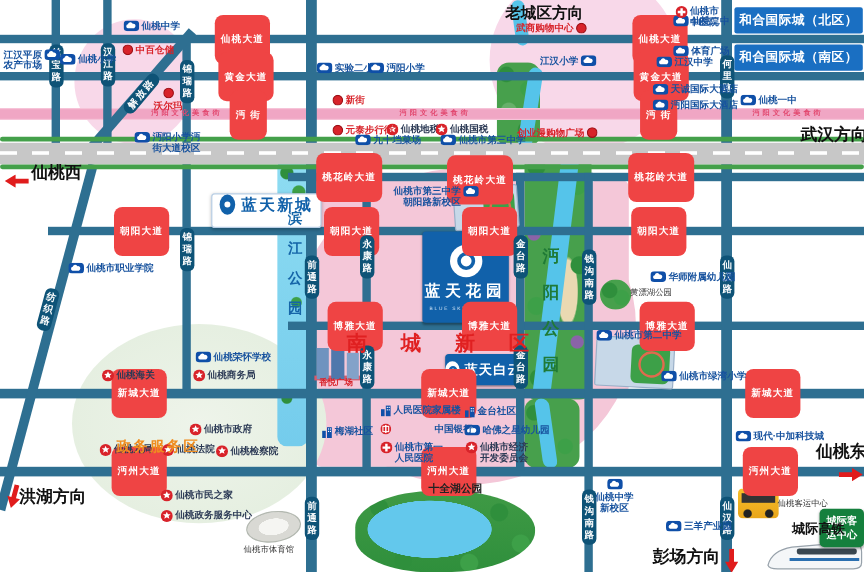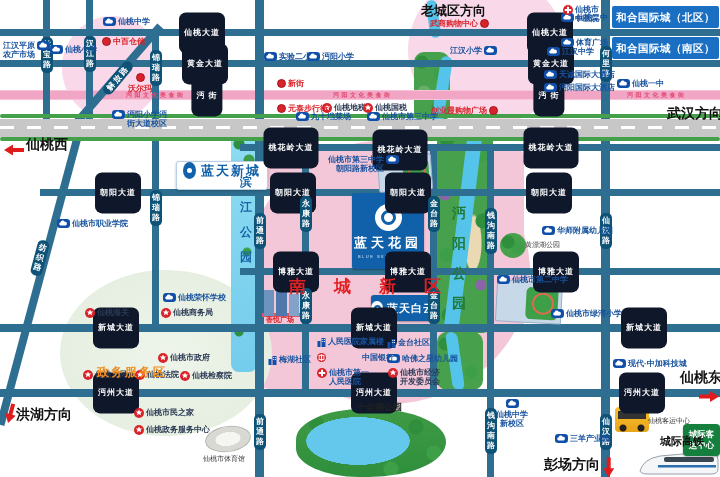--- a/index.html
+++ b/index.html
@@ -12,21 +12,21 @@
   
   .road-h{position:absolute;height:7px;background:#2e6f91;}
   .road-v{position:absolute;width:7px;background:#2e6f91;}
   .road-d{position:absolute;background:#2e6f91;}
   .road-pink{position:absolute;height:10px;background:#f0a6c4;border-top:1px solid #f6c3d8;border-bottom:1px solid #f6c3d8;}
   .hwy{position:absolute;background:#c7c7c7;}
   .hwy-dash{position:absolute;left:0;top:7px;width:100%;height:3px;background:repeating-linear-gradient(90deg,#fff 0 14px,transparent 14px 27px);}
   .greenstrip{position:absolute;height:4px;background:#44a04a;border-radius:2px;}
   
   .it{position:absolute;line-height:1.15;}
-  .hp{background:#0f172a;color:#fff;font-weight:bold;font-size:8px;letter-spacing:1px;padding:16px 5px;border-radius:7px;white-space:nowrap;}
+  .hp{background:#ef4444;color:#fff;font-weight:bold;font-size:8px;letter-spacing:1px;padding:16px 5px;border-radius:7px;white-space:nowrap;}
   .vp{background:#0e5377;color:#fff;font-weight:bold;font-size:8px;padding:3px 2px;border-radius:5px;white-space:pre;text-align:center;line-height:10px;}
   .dp{background:#0e5377;color:#fff;font-weight:bold;font-size:8px;letter-spacing:2px;padding:1px 5px;border-radius:6px;white-space:nowrap;}
   .pin,.star,.dot,.cross,.bank,.bldg,.red{display:flex;align-items:flex-start;gap:2px;font-size:8px;font-weight:bold;white-space:pre-line;}
   .pin .tx{color:#17529e;}
   .star .tx{color:#2c3a55;}
   .dot .tx,.red .tx{color:#d8232a;}
   .cross .tx{color:#17529e;}
   .bank .tx{color:#17529e;}
   .bldg .tx{color:#17529e;}
   .side-l{flex-direction:row-reverse;text-align:right;}

